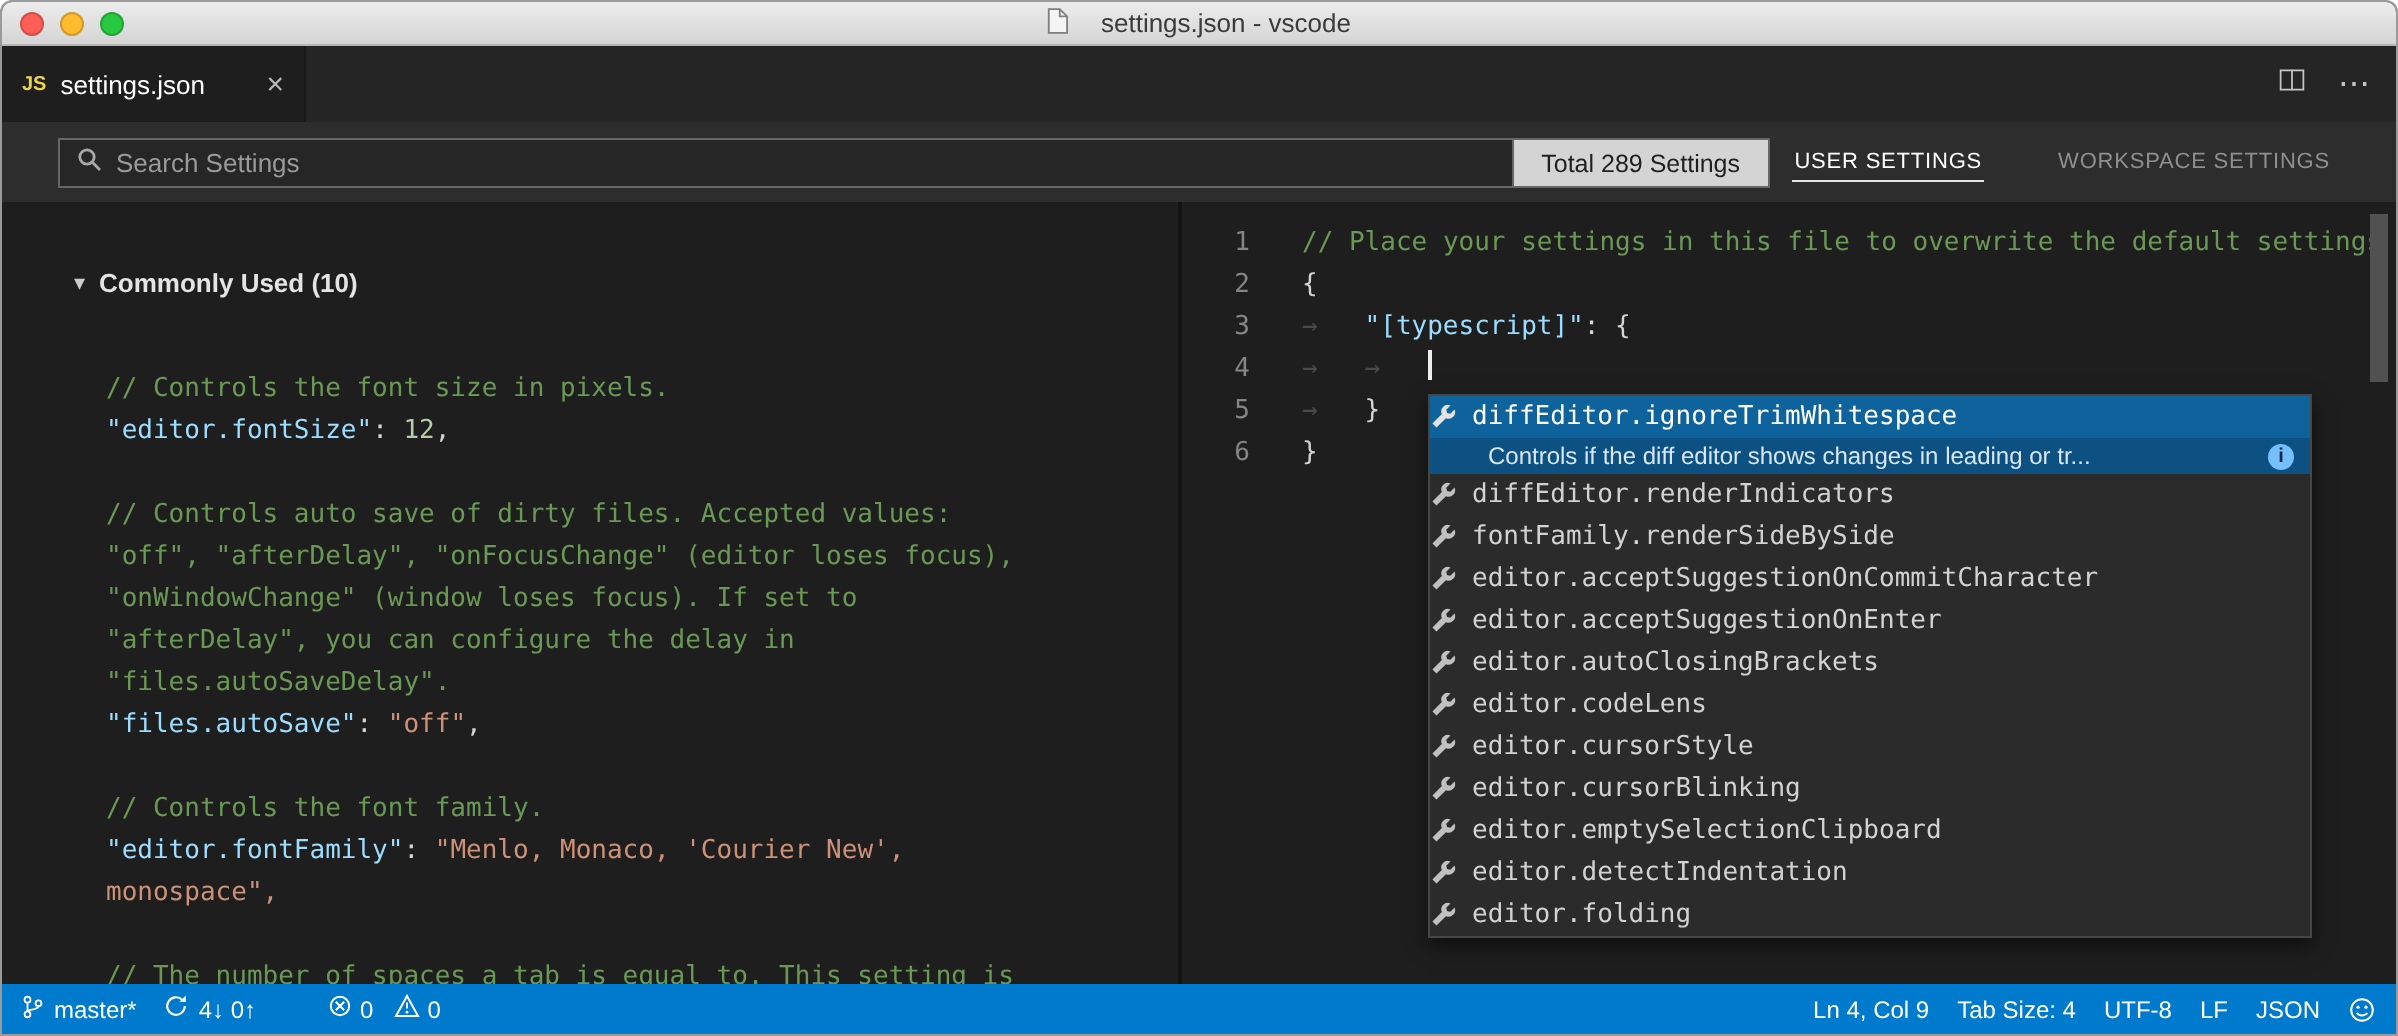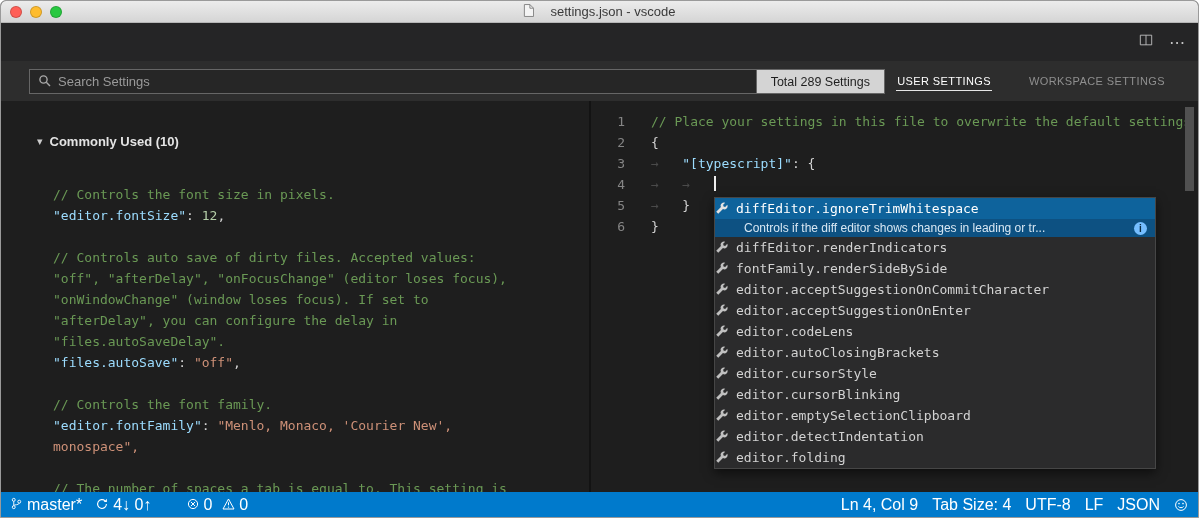--- a/index.html
+++ b/index.html
@@ -77,21 +77,21 @@
     justify-content:space-between; padding:0 8px 0 29px;
     font-family:"Liberation Sans",sans-serif; font-size:12px; }
   .sg-desc .desc-text{ overflow:hidden; white-space:nowrap; }
   .info-badge{ width:13px; height:13px; border-radius:50%; background:#75beff; color:#0b2a40;
     font-size:10px; font-weight:bold; display:flex; align-items:center; justify-content:center; flex-shrink:0; }
   .wrench{ display:flex; align-items:center; flex-shrink:0; }
 
   
   .statusbar{ position:absolute; left:0; right:0; bottom:0; height:25px; background:#007acc;
     color:#ffffff; display:flex; align-items:center; justify-content:space-between;
-    padding:0 10px; font-size:16px; }
+    padding:0 10px; font-size:12px; }
   .sb-left,.sb-right{ display:flex; align-items:center; gap:14px; }
   .sb-item{ display:flex; align-items:center; gap:5px; }
   .sb-problems{ margin-left:22px; gap:4px; }
   .sb-problems .cnt{ margin-right:6px; }
 </style>
 </head>
 <body>
 
 <div class="window">
 
@@ -104,20 +104,25 @@
     <span>
       <svg width="11" height="13" viewBox="0 0 12 14">
           <path fill="#f4f4f4" stroke="#7f7f7f" d="M1.5 .5h6l4 4v9h-10z"></path>
           <path fill="none" stroke="#7f7f7f" d="M7.5 .5v4h4"></path>
         </svg>
     </span>
     <span>settings.json - vscode</span>
   </div>
 
   <div class="tabbar">
+    <div class="tab">
+      <span class="js-icon">JS</span>
+      <span>settings.json</span>
+      <span class="tab-close">×</span>
+    </div>
     <div class="tab-actions">
       <span>
         <svg width="14" height="14" viewBox="0 0 16 16">
             <path fill="none" stroke="#c5c5c5" d="M1.5 2.5h13v11h-13z M8 2.5v11"></path>
           </svg>
       </span>
       <span class="more-glyph">⋯</span>
     </div>
   </div>
 
@@ -222,29 +227,29 @@
             </svg>
           </span>
           <span class="sg-label">editor.acceptSuggestionOnEnter</span>
         </div>
       <div class="sg-row">
           <span class="wrench">
             <svg width="13" height="13" viewBox="0 0 16 16">
               <path fill="#c0c0c0" d="M15.1 3.4a4 4 0 0 1-5.3 5.3L4 14.5 1.5 12l5.8-5.8a4 4 0 0 1 5.3-5.3L10 3.5l.5 2 2 .5 2.6-2.6z"></path>
             </svg>
           </span>
+          <span class="sg-label">editor.autoClosingBrackets</span>
+        </div>
+      <div class="sg-row">
+          <span class="wrench">
+            <svg width="13" height="13" viewBox="0 0 16 16">
+              <path fill="#c0c0c0" d="M15.1 3.4a4 4 0 0 1-5.3 5.3L4 14.5 1.5 12l5.8-5.8a4 4 0 0 1 5.3-5.3L10 3.5l.5 2 2 .5 2.6-2.6z"></path>
+            </svg>
+          </span>
           <span class="sg-label">editor.codeLens</span>
-        </div>
-      <div class="sg-row">
-          <span class="wrench">
-            <svg width="13" height="13" viewBox="0 0 16 16">
-              <path fill="#c0c0c0" d="M15.1 3.4a4 4 0 0 1-5.3 5.3L4 14.5 1.5 12l5.8-5.8a4 4 0 0 1 5.3-5.3L10 3.5l.5 2 2 .5 2.6-2.6z"></path>
-            </svg>
-          </span>
-          <span class="sg-label">editor.autoClosingBrackets</span>
         </div>
       <div class="sg-row">
           <span class="wrench">
             <svg width="13" height="13" viewBox="0 0 16 16">
               <path fill="#c0c0c0" d="M15.1 3.4a4 4 0 0 1-5.3 5.3L4 14.5 1.5 12l5.8-5.8a4 4 0 0 1 5.3-5.3L10 3.5l.5 2 2 .5 2.6-2.6z"></path>
             </svg>
           </span>
           <span class="sg-label">editor.cursorStyle</span>
         </div>
       <div class="sg-row">

